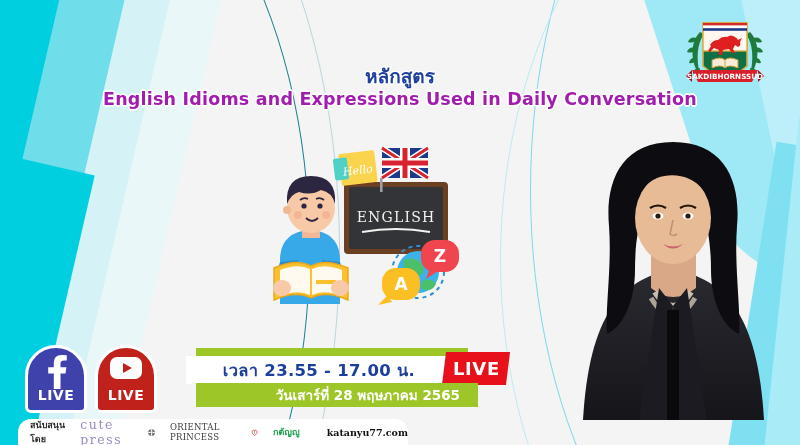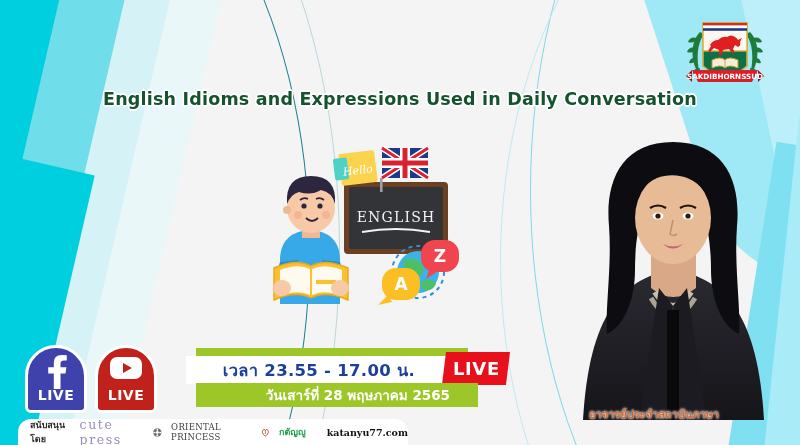--- a/index.html
+++ b/index.html
@@ -53,21 +53,21 @@
   .head-course {
     position:absolute; left:0; right:0; top:61px; text-align:center;
     font-family:"DejaVu Sans", sans-serif;
     font-size:19px; font-weight:bold; color:#1d3f9c;
     text-shadow: -1.4px 0 #fff, 1.4px 0 #fff, 0 -1.4px #fff, 0 1.4px #fff,
                  -1px -1px #fff, 1px -1px #fff, -1px 1px #fff, 1px 1px #fff;
   }
   .head-title {
     position:absolute; left:0; right:0; top:89px; text-align:center;
     font-family:"DejaVu Sans", sans-serif;
-    font-size:17.5px; font-weight:bold; color:#14532d;
+    font-size:17.5px; font-weight:bold; color:#a21caf;
     letter-spacing:0.2px;
     text-shadow: -1.6px 0 #fff, 1.6px 0 #fff, 0 -1.6px #fff, 0 1.6px #fff,
                  -1.2px -1.2px #fff, 1.2px -1.2px #fff, -1.2px 1.2px #fff, 1.2px 1.2px #fff;
   }
 
   
   .crest { position:absolute; right:34px; top:10px; width:82px; height:88px; }
 
   
   .illus { position:absolute; left:258px; top:140px; width:220px; height:170px; }
@@ -87,21 +87,21 @@
   .yt-btn { left:95px; top:345px; background:#c0221b; }
   .live-label {
     color:#fff; font-size:14px; font-weight:bold; letter-spacing:0.5px;
     font-family:"DejaVu Sans", sans-serif; position:absolute; bottom:7px;
   }
 
   
   .sponsor-bar {
     position:absolute; left:18px; bottom:0; width:390px; height:26px;
     background:#ffffff; border-radius:13px 13px 0 0;
-    display:flex; align-items:center; gap:9px; padding-left:12px;
+    display:flex; align-items:center; gap:15px; padding-left:12px;
     font-size:9px;
   }
   .sp-thai { font-family:"DejaVu Sans", sans-serif; font-weight:bold; color:#2a2a2a; font-size:9px;}
   .sp-cute { font-family:"DejaVu Serif", serif; color:#9b8bc4; font-size:12.5px; letter-spacing:1.6px; }
   .sp-op { font-family:"DejaVu Serif", serif; color:#3b3b3b; font-size:8.5px; letter-spacing:0.3px; }
   .sp-kat-thai { font-family:"DejaVu Sans", sans-serif; color:#1a9e4b; font-size:9px; font-weight:bold;}
   .sp-kat-url { font-family:"DejaVu Serif", serif; color:#111; font-size:9.5px; font-weight:bold;padding-left:12px;}
 
   
   .band-green-top {
@@ -124,21 +124,21 @@
     transform: skewX(-7deg);
   }
   .live-badge span {
     color:#fff; font-family:"DejaVu Sans", sans-serif;
     font-weight:bold; font-size:18px; letter-spacing:0.6px;
     transform: skewX(7deg);
   }
   .band-green-bot {
     position:absolute; left:196px; top:383px; width:282px; height:24px;
     background:#9dc729;
-    display:flex; align-items:center; justify-content:flex-end; padding-right:28px;
+    display:flex; align-items:center; justify-content:flex-end; padding-right:18px;
   }
   .band-date {
     font-family:"DejaVu Sans", sans-serif; font-weight:bold;
     font-size:13.5px; color:#ffffff;
   }
 
   
   .speaker-block {
     position:absolute; right:12px; bottom:22px; width:268px; text-align:center;
   }
@@ -248,20 +248,21 @@
 
     <path d="M28 50 q9 -4 13 0 q4 -4 13 0 l0 8 q-9 -4 -13 0 q-4 -4 -13 0 Z" fill="#f6ecd8" stroke="#c79a35" stroke-width="1"></path>
     <line x1="41" y1="50" x2="41" y2="58" stroke="#c79a35" stroke-width="0.8"></line>
 
     <path d="M8 60 L74 60 L68 72 L14 72 Z" fill="#d8202b"></path>
     <path d="M8 60 L2 66 L8 72 Z" fill="#a81019"></path>
     <path d="M74 60 L80 66 L74 72 Z" fill="#a81019"></path>
     <text x="41" y="69" text-anchor="middle" fill="#ffffff" font-family="DejaVu Sans, sans-serif" font-size="7.2" font-weight="bold">SAKDIBHORNSSUD</text>
   </svg>
 
+  <div class="head-course">หลักสูตร</div>
   <div class="head-title">English Idioms and Expressions Used in Daily Conversation</div>
 
   <svg class="illus" viewBox="0 0 220 170">
 
     <g>
       <rect x="86" y="42" width="104" height="72" rx="4" fill="#6b3f22"></rect>
       <rect x="91" y="47" width="94" height="62" rx="2" fill="#333437"></rect>
       <text x="138" y="82" text-anchor="middle" fill="#f2f2f2" font-family="DejaVu Serif, serif" font-size="14" letter-spacing="1.2">ENGLISH</text>
       <path d="M104 92 Q138 86 172 92" stroke="#f2f2f2" stroke-width="2.2" fill="none"></path>
     </g>
@@ -359,21 +360,20 @@
   <div class="band-white"></div>
   <div class="band-time">เวลา 23.55 - 17.00 น.</div>
   <div class="live-badge">
     <span>LIVE</span>
   </div>
   <div class="band-green-bot">
     <span class="band-date">วันเสาร์ที่ 28 พฤษภาคม 2565</span>
   </div>
 
   <div class="speaker-block">
-    <div class="sp-role1">อาจารย์ประจำสถาบันภาษา</div>
   </div>
 
   <div class="sponsor-bar">
     <span class="sp-thai">สนับสนุนโดย</span>
     <span class="sp-cute">cute press</span>
     <svg width="11" height="11" viewBox="0 0 11 11">
       <circle cx="5.5" cy="5.5" r="5.2" fill="#6b6b6b"></circle>
       <circle cx="5.5" cy="5.5" r="1.8" fill="#ffffff"></circle>
       <g fill="#ffffff">
         <ellipse cx="5.5" cy="1.9" rx="1.1" ry="1.5"></ellipse>

